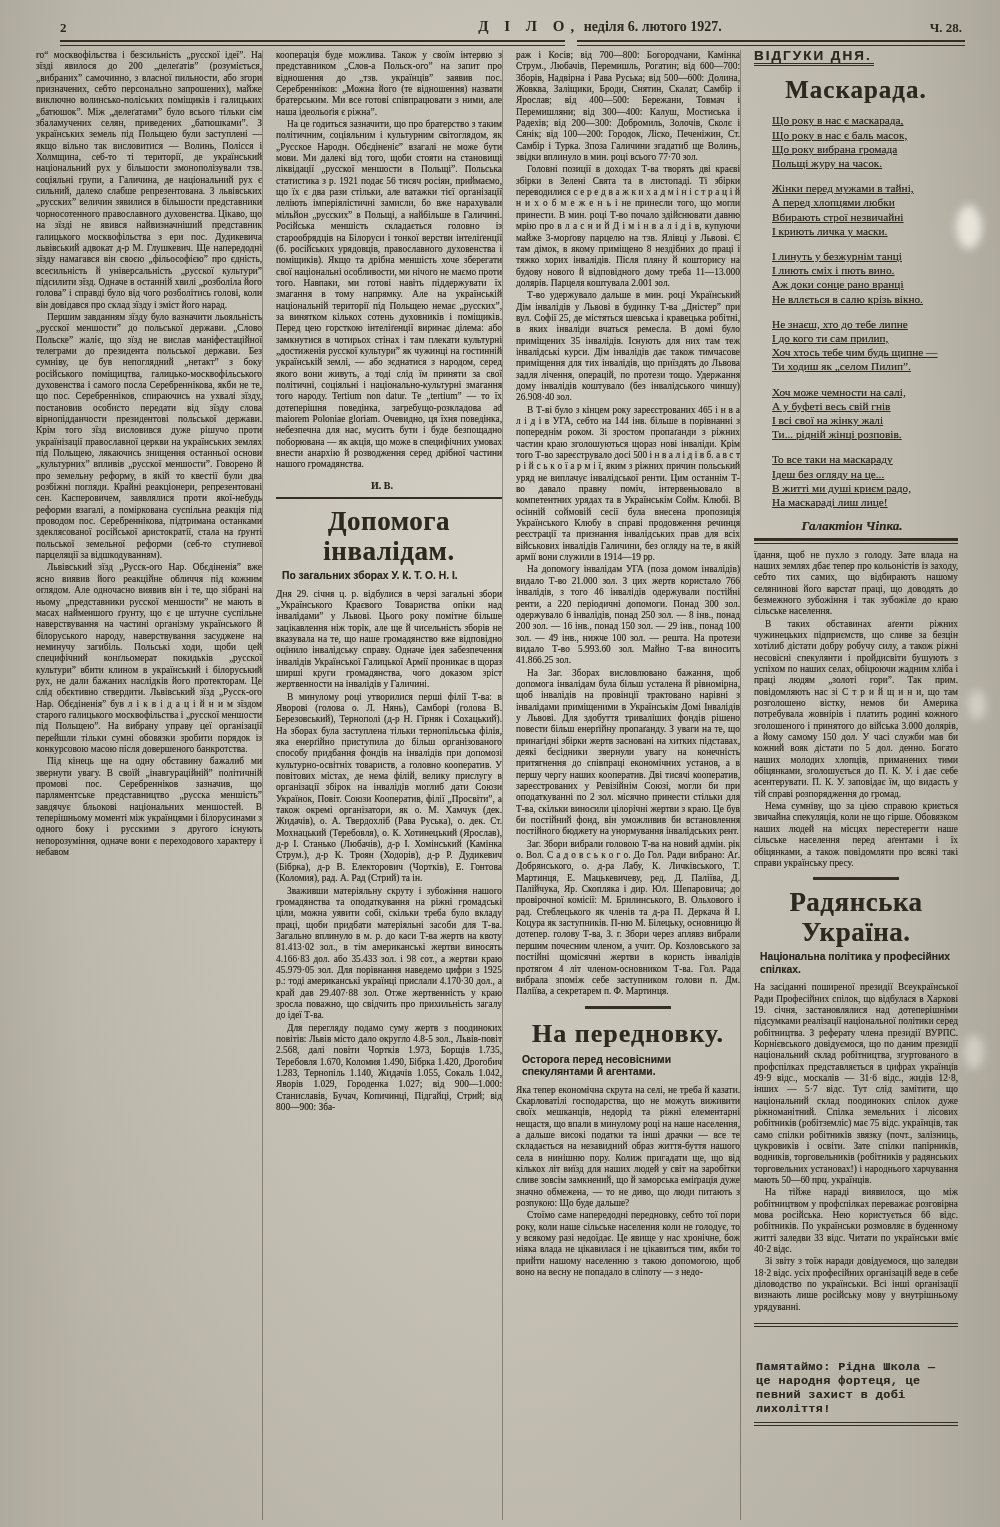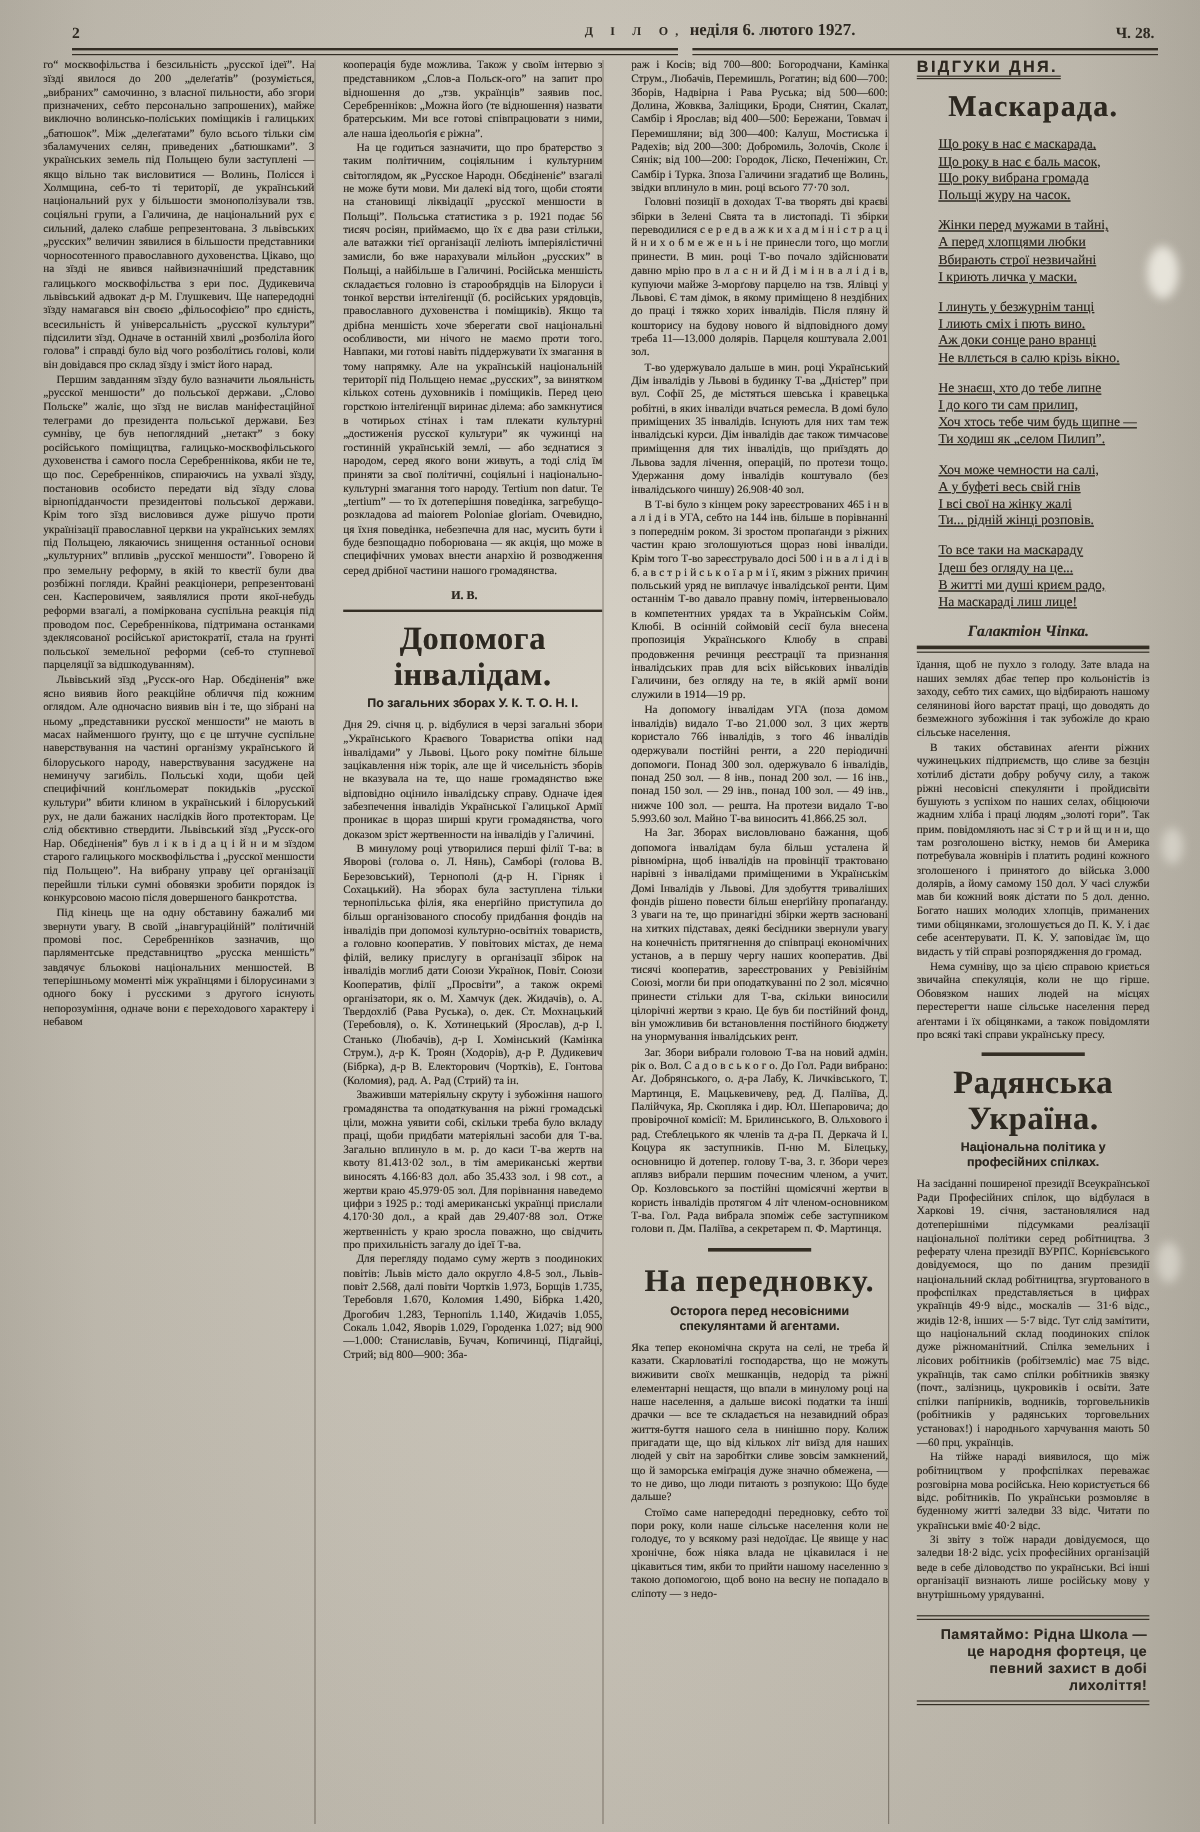--- a/index.html
+++ b/index.html
@@ -11,65 +11,65 @@
       #cbc5b8;
     overflow:hidden;
     font-family:"Liberation Serif", serif;
     color:#2d2820;
   }
   
   .masthead{position:absolute;top:18px;left:0;width:100%;height:26px;}
   .pagenum{position:absolute;left:60px;top:2px;font-size:13px;font-weight:bold;}
   .mast-title{position:absolute;left:600px;top:0;transform:translateX(-50%);
     white-space:nowrap;font-size:14px;font-weight:bold;}
-  .mast-title .dilo{letter-spacing:6px;font-size:10px;}
+  .mast-title .dilo{letter-spacing:6px;font-size:15px;}
   .issue-no{position:absolute;right:38px;top:2px;font-size:13px;font-weight:bold;}
   .rule{position:absolute;height:3px;border-top:2px solid #332d24;border-bottom:1px solid #332d24;}
   .rule.left{left:60px;width:505px;top:22px;}
   .rule.right{left:577px;width:388px;top:22px;}
 
   
   .columns{position:absolute;top:50px;left:36px;width:930px;height:1470px;
     display:grid;grid-template-columns:226px 226px 224px 204px;column-gap:14px;}
   .col{height:1470px;overflow:hidden;position:relative;
     font-size:9.4px;line-height:11.35px;text-align:justify;
     text-shadow:0 0 .45px rgba(45,40,32,.55);}
-  .col + .col{border-left:1px solid rgba(60,52,40,.45);padding-left:23px;margin-left:-14px;}
+  .col + .col{border-left:1px solid rgba(60,52,40,.45);padding-left:13px;margin-left:-14px;}
 
   p{margin:0 0 1px;text-indent:11px;}
   p.noindent{text-indent:0;}
   .sig{ text-align:center;font-weight:bold;font-size:10px;padding-right:14px;margin:9px 0 4px;}
 
   
   .headline-lg{font-size:27px;line-height:30px;font-weight:bold;text-align:center;
     margin:7px 0 4px;text-indent:0;letter-spacing:.5px;}
   .headline-xl{font-size:26px;line-height:33px;font-weight:bold;text-align:center;
     margin:8px 0 4px;text-indent:0;letter-spacing:1px;}
   .subhead{font-family:"Liberation Sans", sans-serif;font-weight:bold;
-    font-size:10.3px;line-height:12.5px;text-align:center;margin:2px 6px 6px;text-indent:0;}
+    font-size:10.3px;line-height:12.5px;text-align:left;margin:2px 6px 6px;text-indent:0;}
   .divider{border:0;border-top:2px solid #342e24;width:100%;margin:6px 0 2px;}
   .divider.short{width:86px;margin:8px auto 4px;border-top:3px solid #342e24;}
 
   
   .section-header{font-family:"Liberation Sans", sans-serif;font-weight:bold;
     font-size:13.5px;letter-spacing:2px;border-bottom:3px double #342e24;
     display:inline-block;padding:0 2px 2px 0;margin:0 0 6px;}
   .poem-title{font-size:25px;line-height:27px;font-weight:bold;text-align:center;
     margin:4px 0 10px;letter-spacing:1px;}
   .stanza{margin:0 0 11px 18px;text-align:left;text-decoration:underline;}
   .stanza div{font-size:11.3px;line-height:14.2px;}
   .poem-sig{text-align:center;font-style:italic;font-weight:bold;font-size:13px;
     padding-right:8px;margin:2px 0 6px;}
   .thick-rule{border:0;border-top:3px solid #342e24;border-bottom:1px solid #342e24;
     height:2px;margin:4px 0 6px;}
 
   .slogan-box{margin-top:10px;border-top:4px double #342e24;border-bottom:4px double #342e24;
     padding:5px 2px 6px;}
-  .slogan{font-family:Liberation Sans, sans-serif;font-weight:bold;font-size:11.8px;
-    line-height:14px;text-align:right;text-indent:0;letter-spacing:.4px;}
+  .slogan{font-family:Liberation Mono, monospace;font-weight:bold;font-size:11.8px;
+    line-height:14px;text-align:left;text-indent:0;letter-spacing:.4px;margin-top:28px;}
 
   
   .smudge{position:absolute;border-radius:50%;background:rgba(244,241,233,.8);
     filter:blur(4px);pointer-events:none;}
   .smudge.a{right:18px;top:205px;width:26px;height:44px;}
   .smudge.b{right:14px;top:690px;width:18px;height:30px;opacity:.6;}
   .smudge.c{right:16px;top:1035px;width:20px;height:34px;opacity:.6;}
 </style>
 </head>
 <body>

